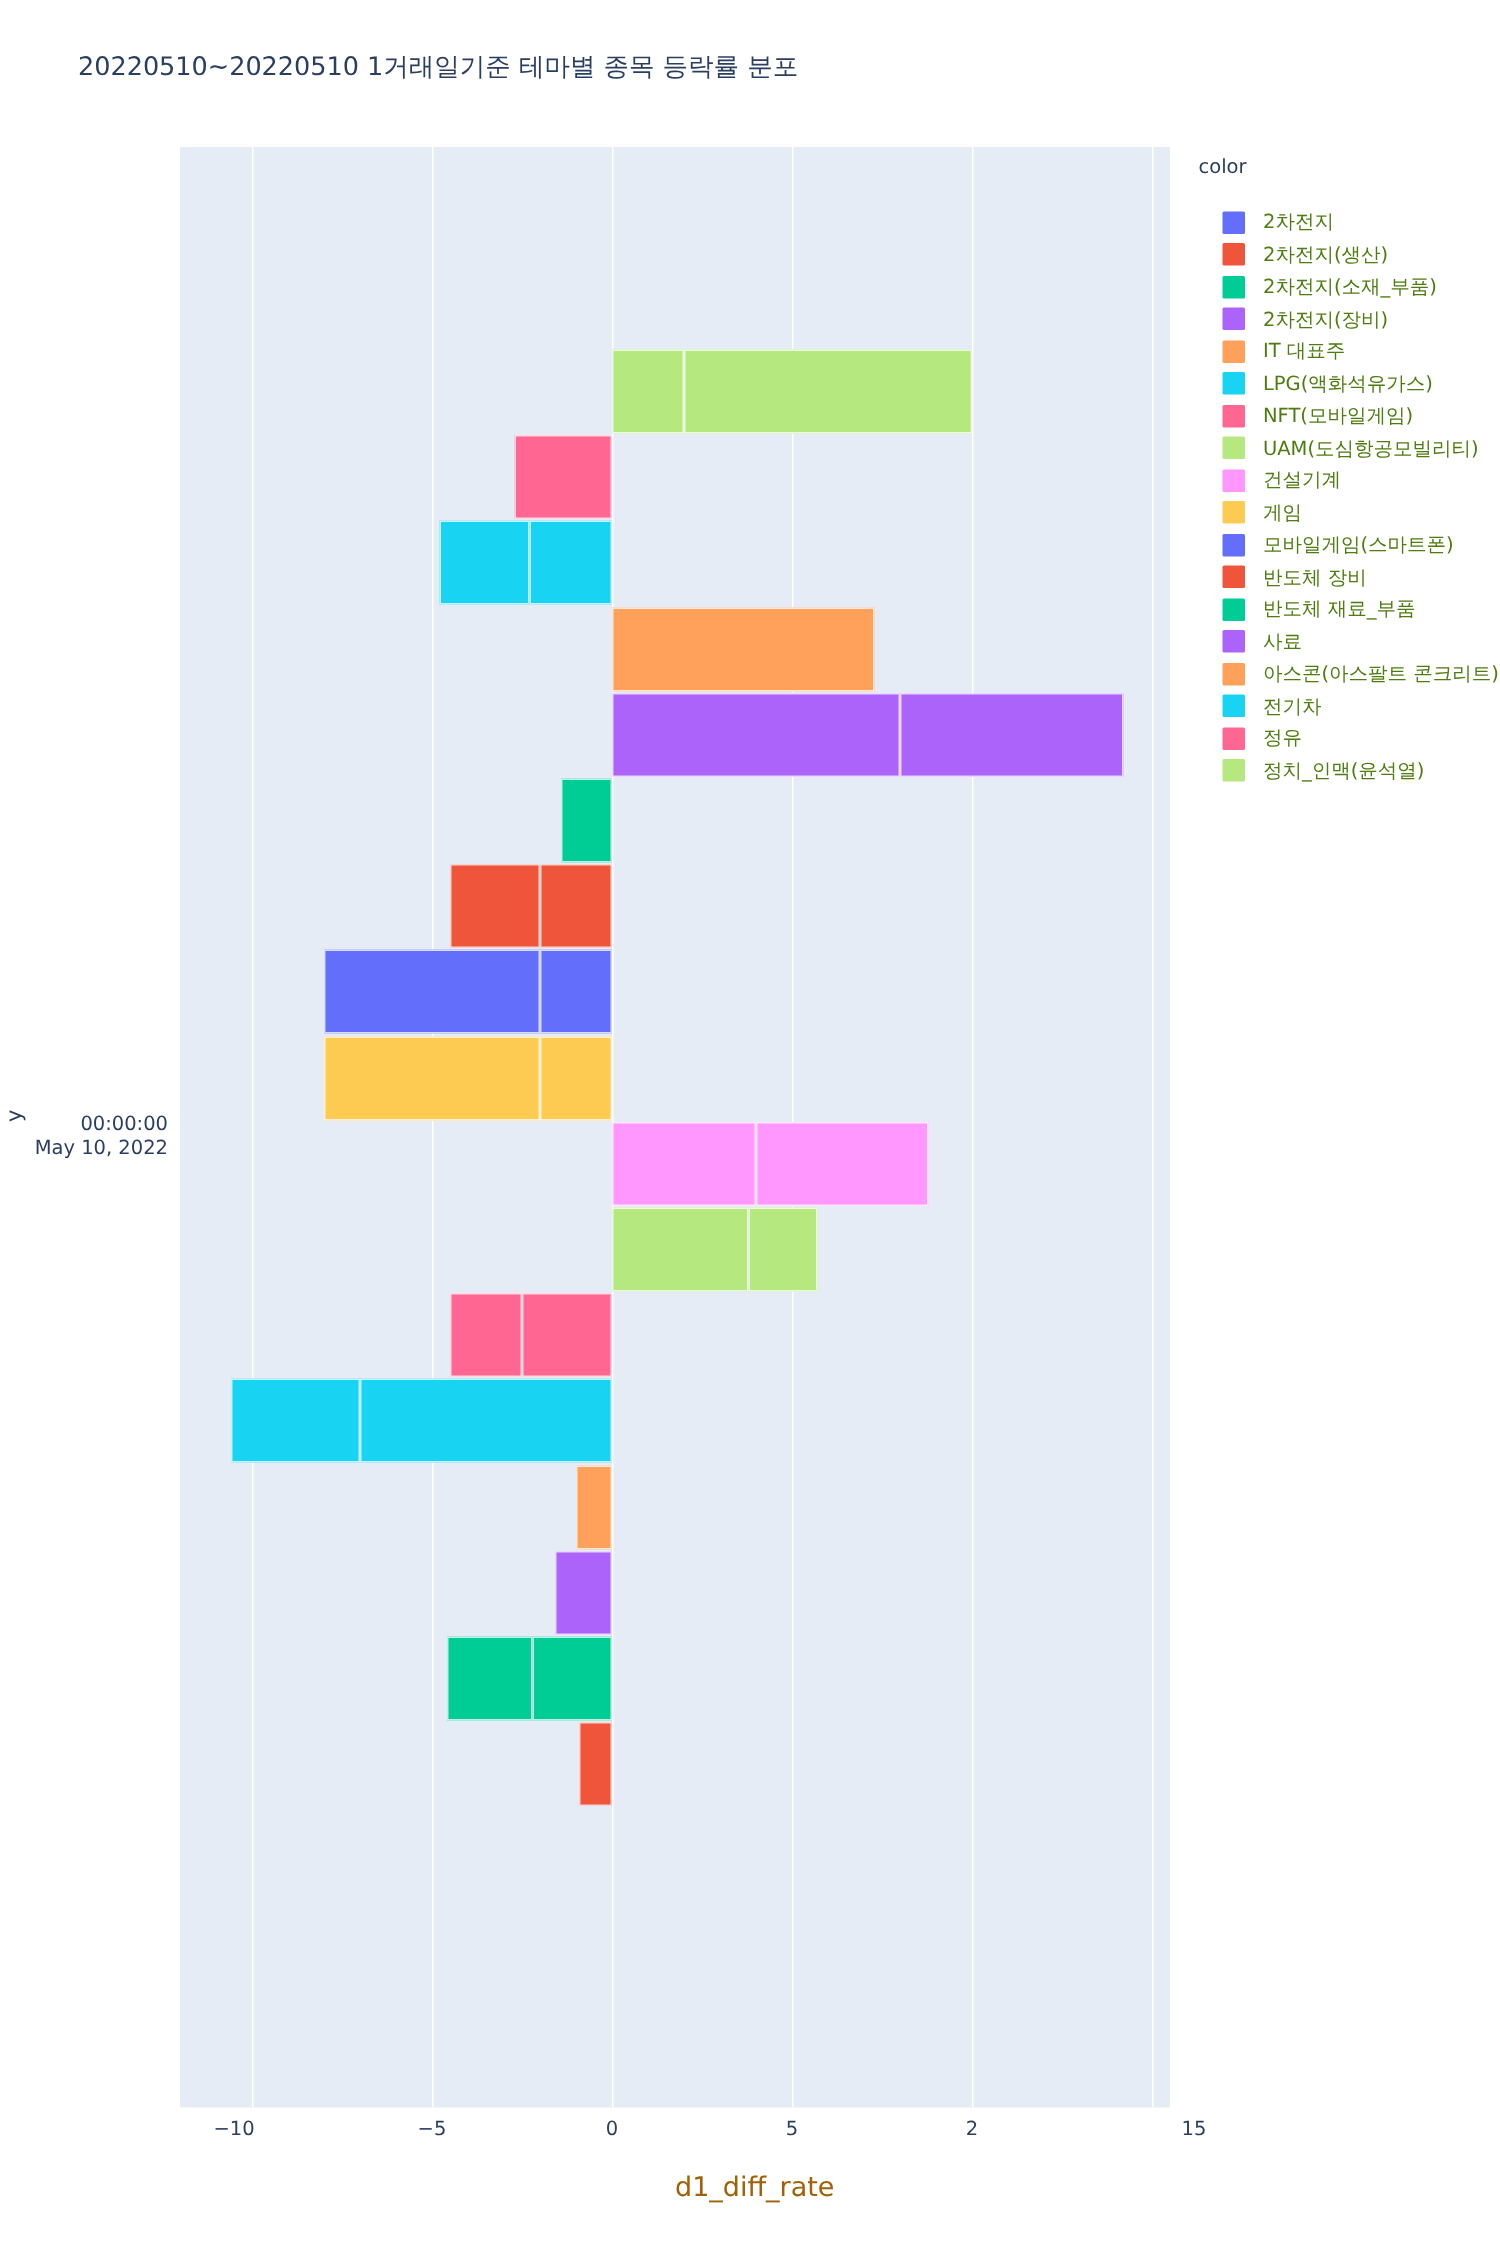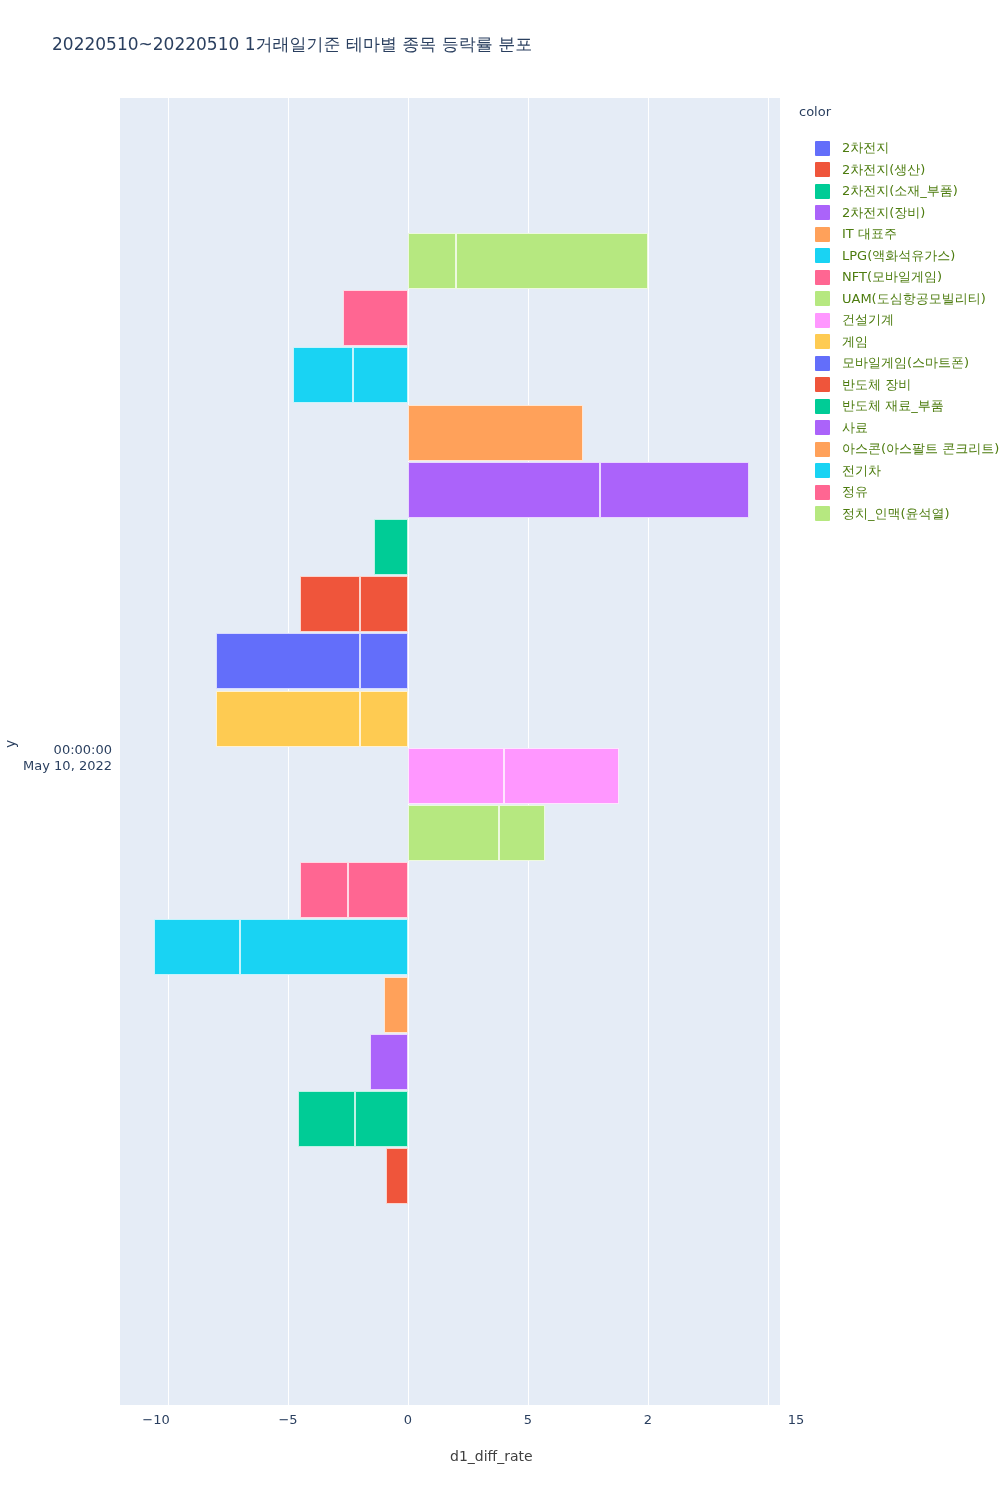--- a/index.html
+++ b/index.html
@@ -24,21 +24,21 @@
   }
 
   .bars-layer{position:absolute;left:120px;top:98px;width:660px;height:1307px;}
   .bar-seg{position:absolute;box-sizing:border-box;border:1px solid rgba(255,255,255,0.75);}
 
   .xtick{
     position:absolute;top:1412px;font-size:13px;color:#2a3f5f;
     transform:translateX(-50%);white-space:nowrap;
   }
   .xaxis-title{
-    position:absolute;left:450px;top:1448px;font-size:14px;color:#404040;white-space:nowrap;
+    position:absolute;left:450px;top:1448px;font-size:18px;color:#a16207;white-space:nowrap;
   }
   .ytick{
     position:absolute;right:0;top:0;font-size:13px;color:#2a3f5f;
     text-align:right;line-height:16px;white-space:nowrap;
   }
   .ytick-wrap{position:absolute;left:0px;top:742px;width:112px;height:34px;}
   .yaxis-title{
     position:absolute;left:2px;top:748px;font-size:14px;color:#2a3f5f;
     transform:rotate(-90deg);transform-origin:left top;
   }

